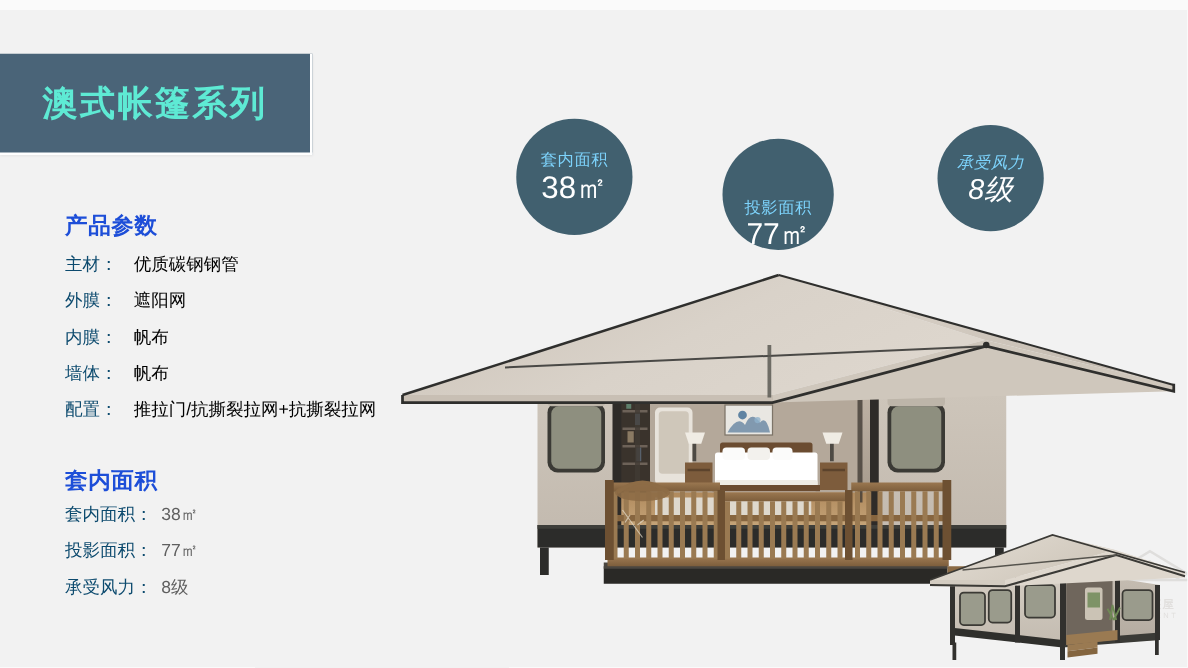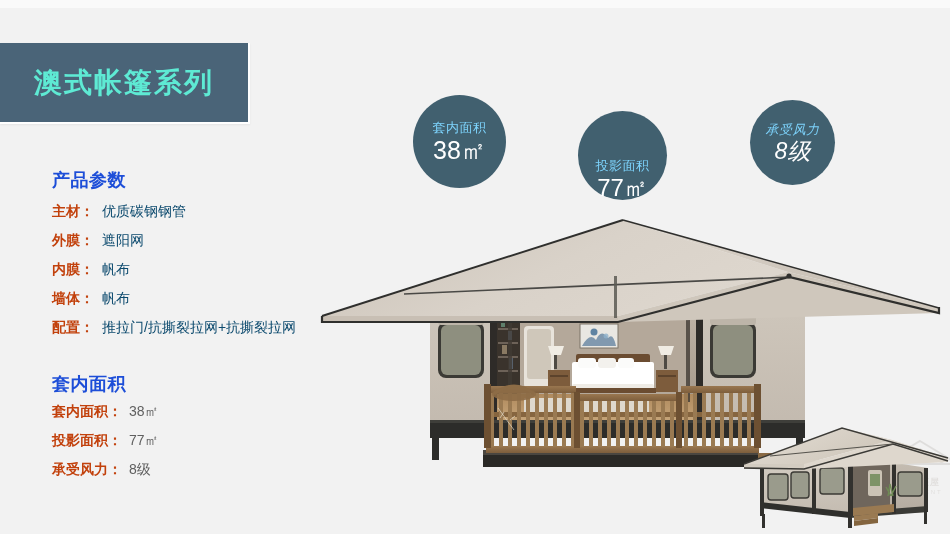--- a/index.html
+++ b/index.html
@@ -55,27 +55,27 @@
   #spec-list    { top: 403px; }
 
   .param-row {
     display: flex;
     align-items: baseline;
     height: 29px;
     white-space: nowrap;
     font-size: 14px;
   }
   .param-label {
-    color: #c2410c;
-    font-weight: bold;
-  }
-  .param-value {
     color: #0c4a6e;
     font-weight: normal;
-    margin-left: 8px;
+  }
+  .param-value {
+    color: #000000;
+    font-weight: normal;
+    margin-left: 13px;
   }
   #spec-list .param-row { height: 29px; }
   #spec-list .param-value { color: #5f5f5f; margin-left: 7px; }
 
   
   .circle {
     position: absolute;
     border-radius: 50%;
     background: #41606f;
     color: #ffffff;

